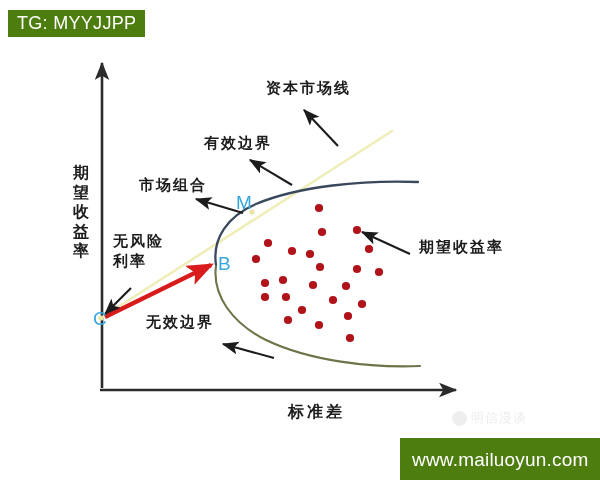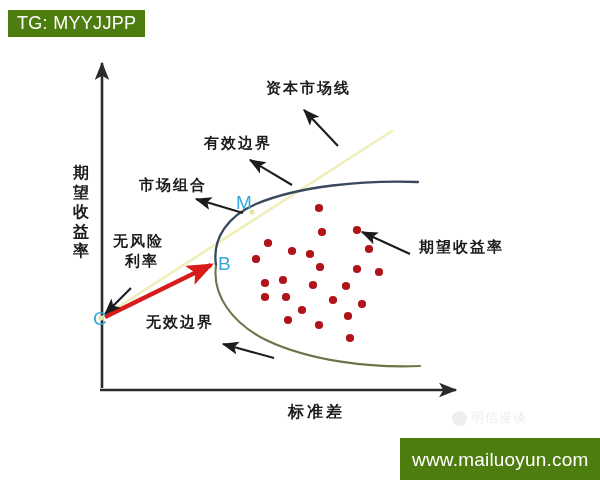--- a/index.html
+++ b/index.html
@@ -203,21 +203,21 @@
   </svg>
 
   <div class="cn-label" style="left:266px; top:79px;">资本市场线</div>
 
   <div class="cn-label" style="left:204px; top:134px;">有效边界</div>
 
   <div class="cn-label" style="left:139px; top:176px;">市场组合</div>
 
   <div class="cn-label two-line" style="left:113px; top:231px;">
     <div>无风险</div>
-    <div style="margin-left:12px;">利率</div>
+    <div style="margin-left:0;">利率</div>
   </div>
 
   <div class="cn-label" style="left:146px; top:313px;">无效边界</div>
 
   <div class="cn-label" style="left:419px; top:238px;">期望收益率</div>
 
   <div id="axis-label-y">期望收益率</div>
 
   <div id="axis-label-x">标准差</div>
 

